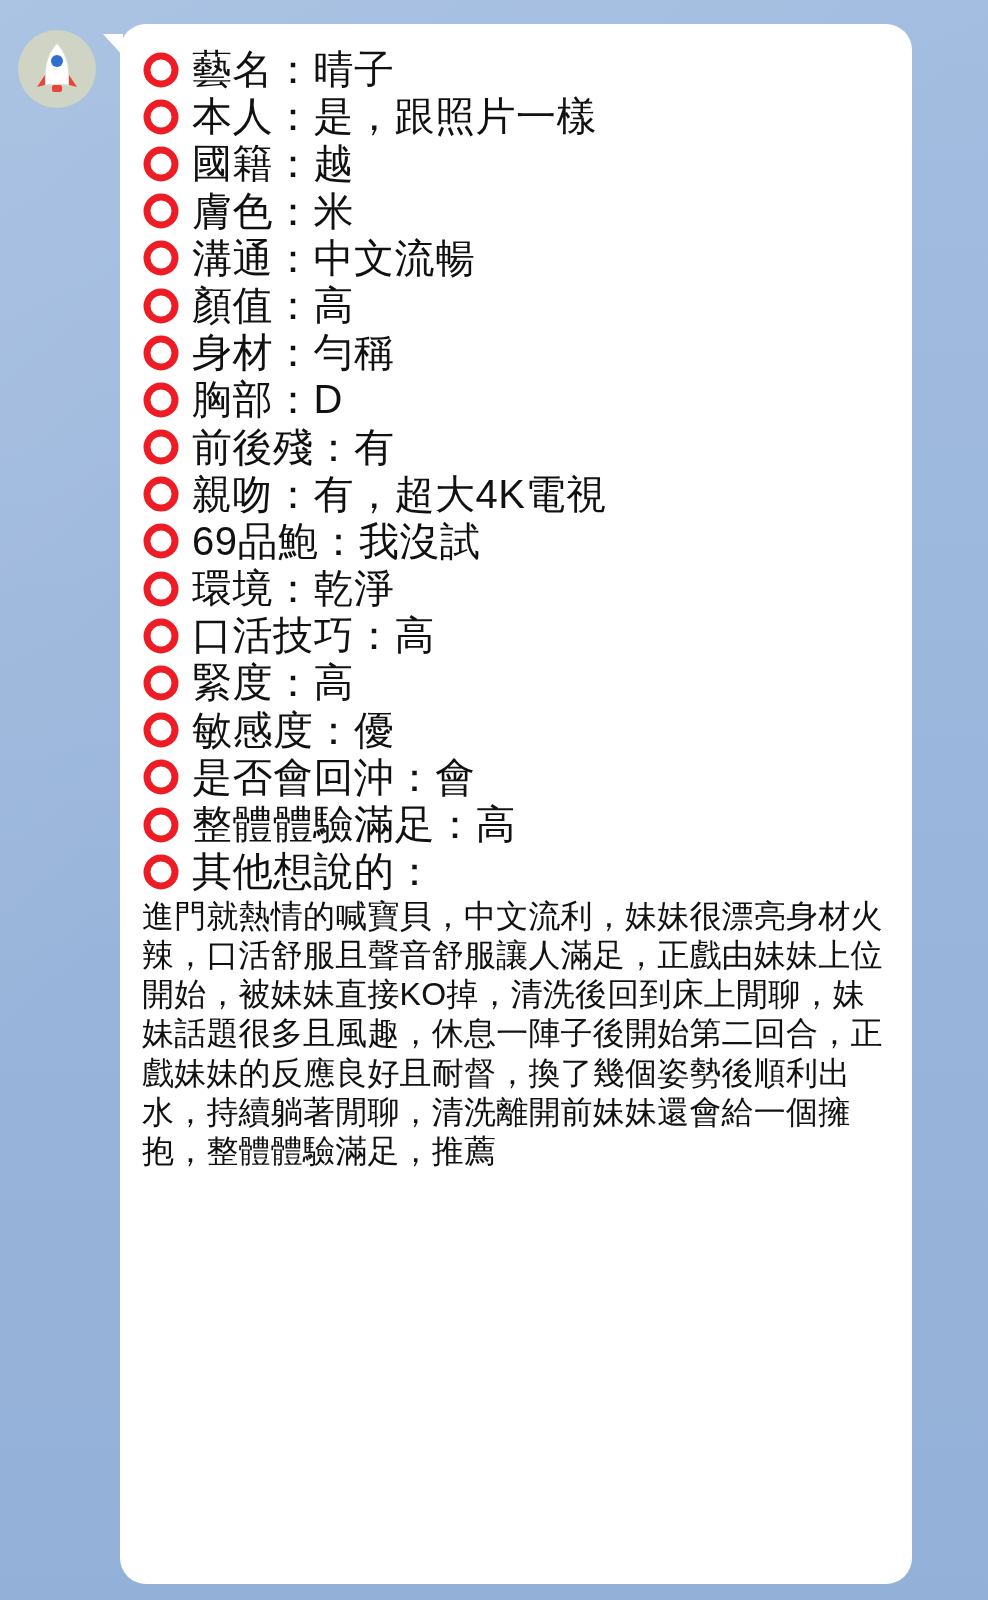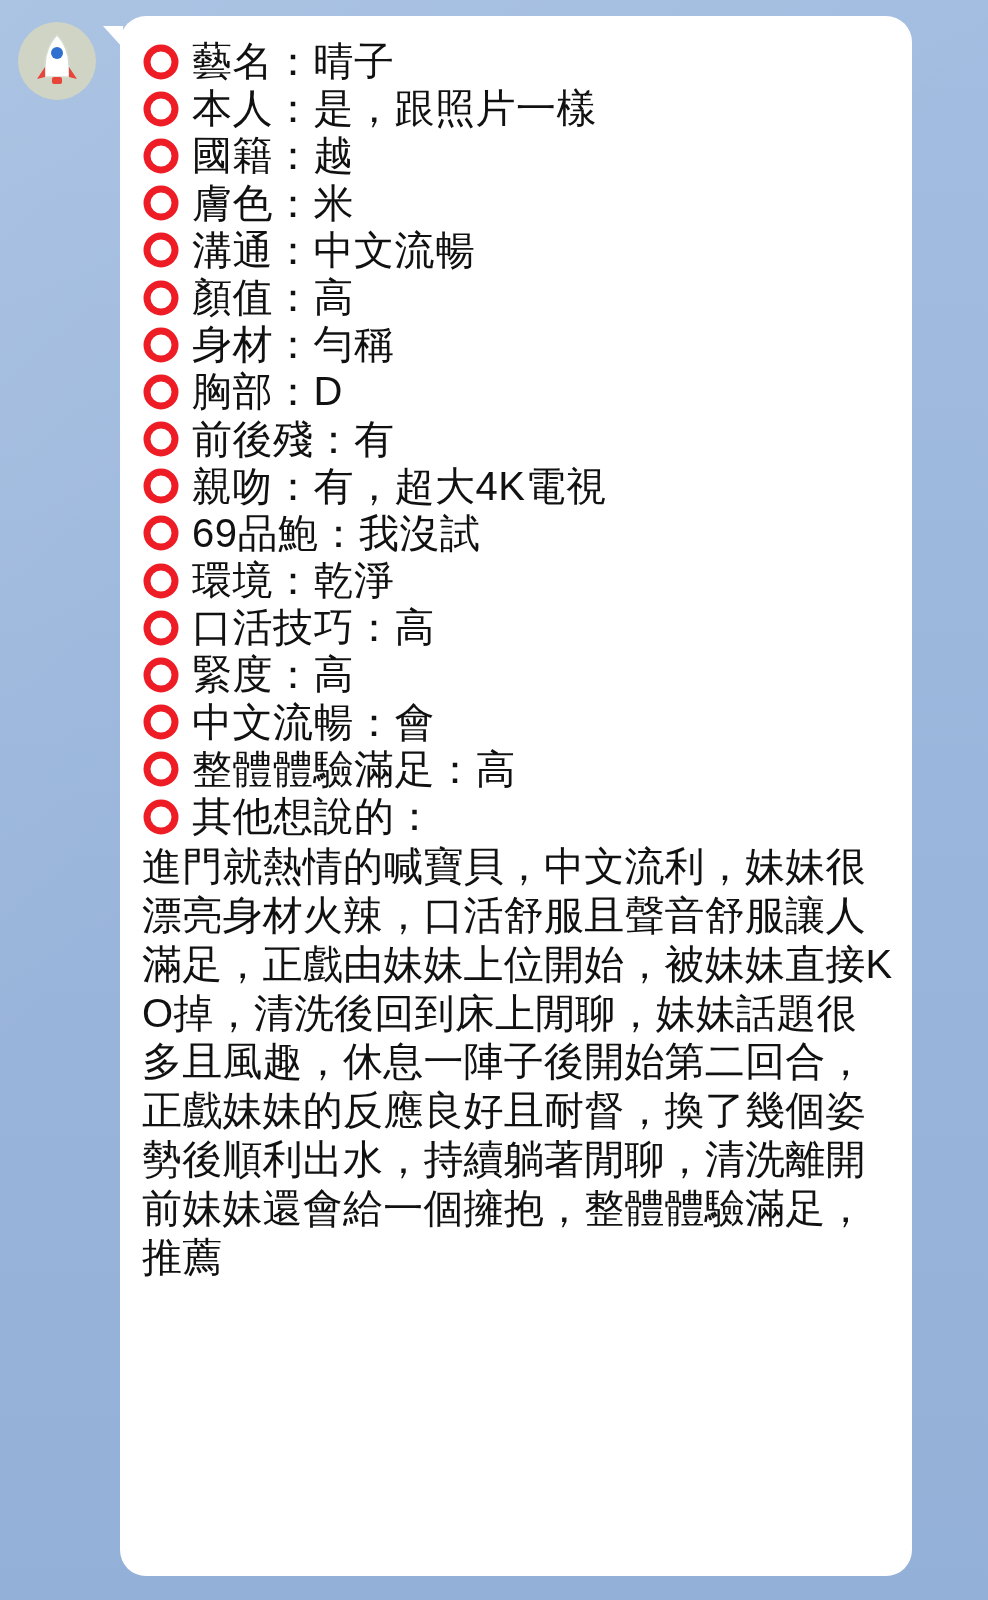--- a/index.html
+++ b/index.html
@@ -20,21 +20,21 @@
     position: absolute;
     inset: 0;
     background:
       linear-gradient(135deg, rgba(255,255,255,0.10) 0%, rgba(255,255,255,0.00) 42%),
       linear-gradient(180deg, #a2bde0 0%, #9ab5db 55%, #93b0d8 100%);
     pointer-events: none;
   }
 
   .chat-row {
     position: absolute;
-    top: 8px;
+    top: 16px;
     left: 0;
     right: 0;
     display: flex;
     align-items: flex-start;
     padding: 8px 14px 12px 18px;
     box-sizing: border-box;
   }
 
   
   .avatar {
@@ -100,21 +100,21 @@
   .bullet svg { display: block; }
   .spec-text {
     font-size: 40px;
     letter-spacing: 0.5px;
     color: #111;
     white-space: nowrap;
   }
 
   
   .para {
-    font-size: 40px;
+    font-size: 32px;
     line-height: 1.22;
     color: #111;
     margin: 4px 0 12px 0;
     letter-spacing: 0.2px;
     white-space: pre-wrap;
     word-break: break-all;
   }
 </style>
 </head>
 <body>
@@ -251,21 +251,29 @@
               </svg>
             </span>
           <span class="spec-text">緊度：高</span>
         </li>
         <li>
           <span class="bullet">
               <svg width="38" height="38" viewBox="0 0 38 38" xmlns="http://www.w3.org/2000/svg">
                 <circle cx="19" cy="19" r="14" fill="none" stroke="#ee1c25" stroke-width="7"></circle>
               </svg>
             </span>
-          <span class="spec-text">中文流暢：會</span>
+          <span class="spec-text">敏感度：優</span>
+        </li>
+        <li>
+          <span class="bullet">
+              <svg width="38" height="38" viewBox="0 0 38 38" xmlns="http://www.w3.org/2000/svg">
+                <circle cx="19" cy="19" r="14" fill="none" stroke="#ee1c25" stroke-width="7"></circle>
+              </svg>
+            </span>
+          <span class="spec-text">是否會回沖：會</span>
         </li>
         <li>
           <span class="bullet">
               <svg width="38" height="38" viewBox="0 0 38 38" xmlns="http://www.w3.org/2000/svg">
                 <circle cx="19" cy="19" r="14" fill="none" stroke="#ee1c25" stroke-width="7"></circle>
               </svg>
             </span>
           <span class="spec-text">整體體驗滿足：高</span>
         </li>
         <li>

